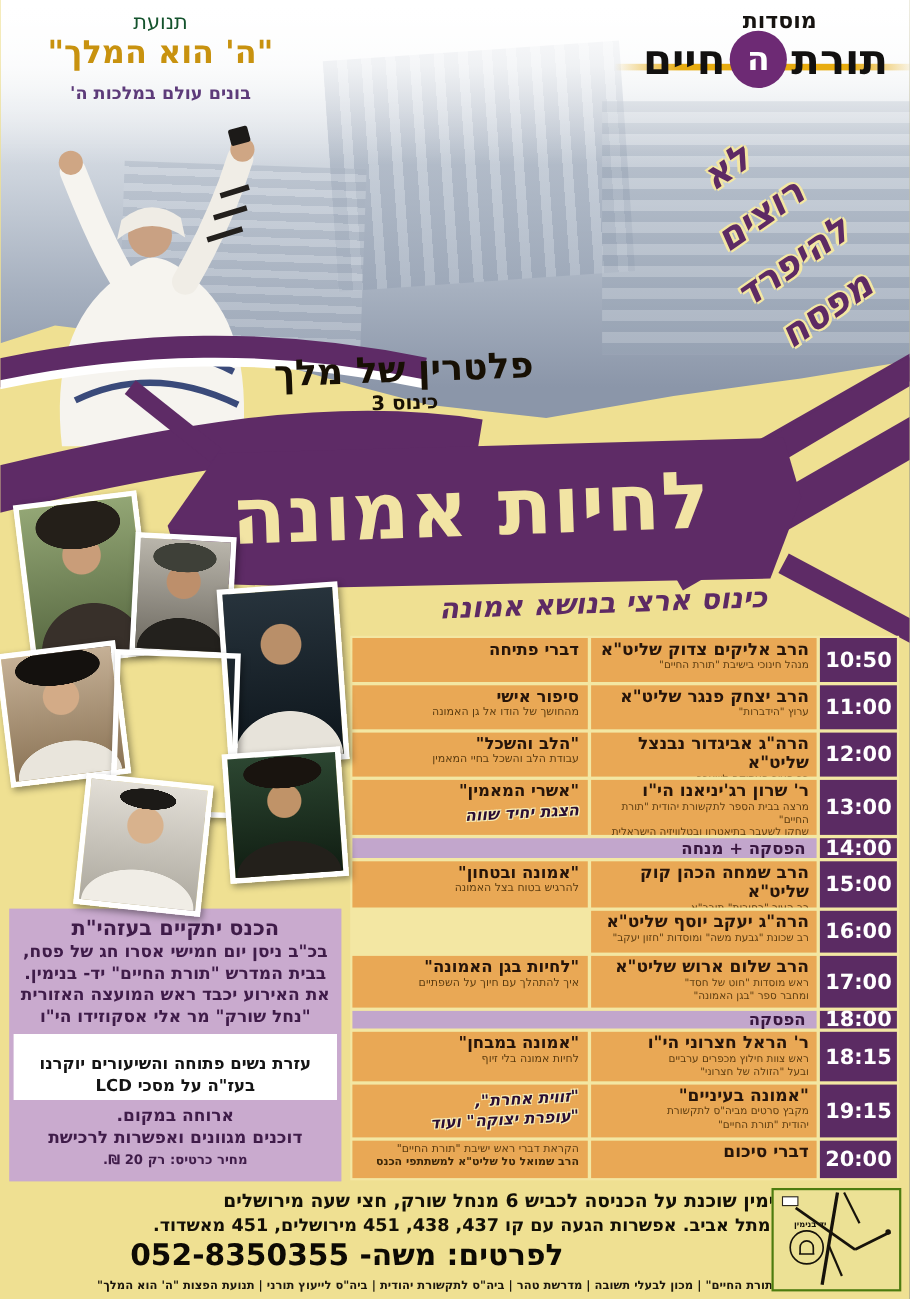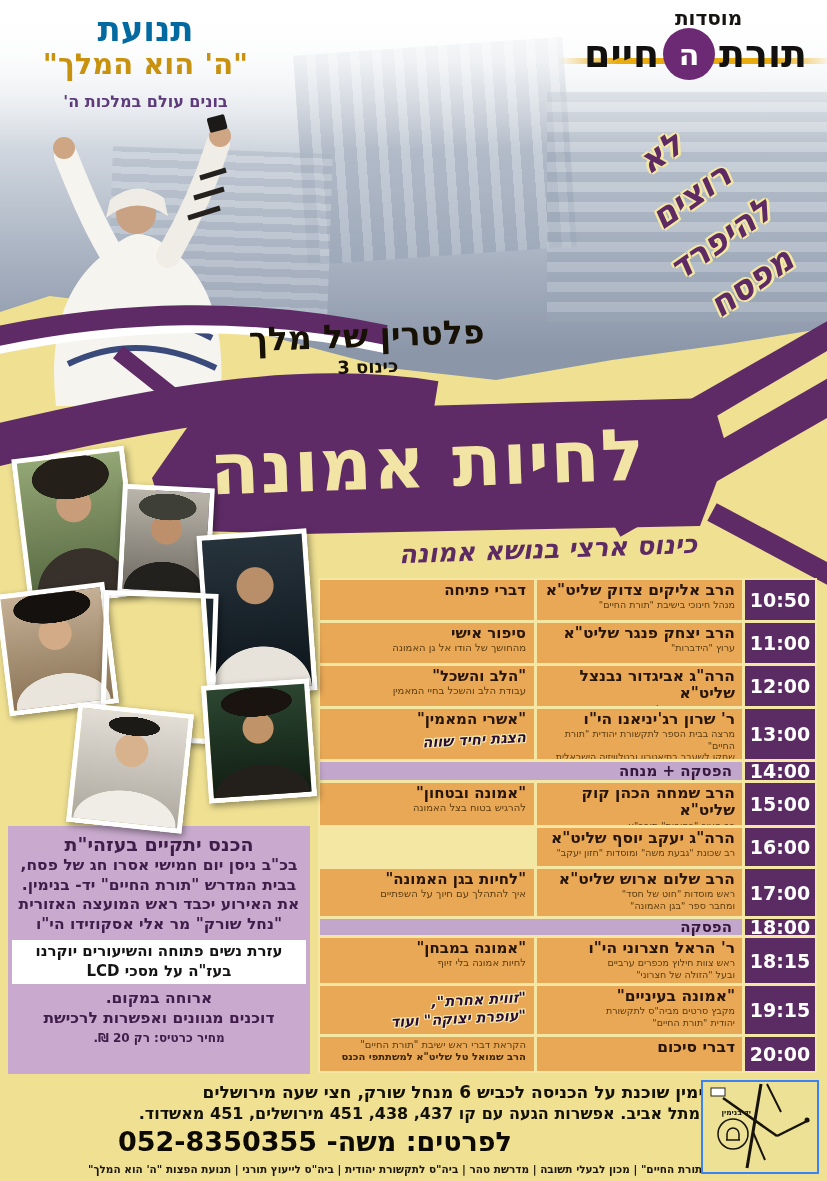--- a/index.html
+++ b/index.html
@@ -14,21 +14,21 @@
     background:repeating-linear-gradient(90deg,#94a0b2 0 13px,#bcc5d1 13px 22px);}
   .bld.b2{right:0;top:92px;width:280px;height:230px;
     background:repeating-linear-gradient(0deg,#9aa6b6 0 10px,#c2cad4 10px 20px);}
   .bld.b3{left:110px;top:150px;width:220px;height:170px;transform:rotate(2deg);
     background:repeating-linear-gradient(0deg,#aab4c2 0 8px,#cdd4dd 8px 15px);}
   .montage::after{content:"";position:absolute;inset:0;
     background:linear-gradient(180deg,#fff 0,rgba(255,255,255,.75) 60px,rgba(255,255,255,0) 150px);}
   .figure{position:absolute;left:-14px;top:86px;width:300px;height:320px;}
   
   .movement{position:absolute;top:10px;left:28px;width:235px;text-align:center;line-height:1.12;}
-  .movement .m1{font-size:34px;font-weight:bold;color:#0369a1;}
+  .movement .m1{font-size:19px;font-weight:normal;color:#14532d;}
   .movement .m2{font-size:29px;font-weight:bold;color:#c8920f;}
   .movement .m3{font-size:16px;font-weight:bold;color:#5d3b7a;margin-top:12px;}
   .orglogo{position:absolute;top:6px;right:14px;width:235px;text-align:center;}
   .orglogo .o1{font-size:20px;font-weight:bold;color:#161310;text-align:center;padding-left:26px;}
   .orgrow{position:relative;display:flex;align-items:center;justify-content:center;gap:4px;margin-top:-2px;}
   .orgrow::before{content:"";position:absolute;left:-20px;right:-20px;top:30px;height:6px;
     background:linear-gradient(90deg,rgba(232,172,16,0) 0,#e8ac10 22%,#e8ac10 78%,rgba(232,172,16,0) 100%);z-index:0;}
   .orgrow .w{font-size:38px;font-weight:bold;color:#121110;z-index:1;text-align:center;}
   .orgcircle{width:52px;height:52px;border-radius:50%;background:#6d2a74;color:#fff;display:flex;
     align-items:center;justify-content:center;font-size:30px;font-weight:bold;z-index:1;}
@@ -85,34 +85,34 @@
   .hand{font-size:14.5px;font-weight:bold;font-style:italic;color:#2a0d33;line-height:1.25;
     transform:rotate(-3deg);transform-origin:right;
     text-shadow:1px 1px 0 #f8edb8,-1px -1px 0 #f8edb8,1px -1px 0 #f8edb8,-1px 1px 0 #f8edb8;}
   .h40{height:40px}.h50{height:50px}.h18{height:18px}.h42{height:42px}
   .h38{height:38px}.h47{height:47px}.h16{height:16px}.h45{height:45px}.h48{height:48px}.h34{height:34px}
   
   .infobox{position:absolute;left:8px;top:826px;width:302px;height:248px;background:#c9aace;
     box-sizing:border-box;padding:7px 5px 5px;text-align:center;color:#3f1c49;z-index:4;}
   .ib-title{font-size:19px;font-weight:bold;line-height:1.2;}
   .ib-line{font-size:15.5px;font-weight:bold;line-height:1.28;}
-  .ib-highlight{background:#fff;color:#141414;margin:5px -1px;padding:2px 2px 3px;}
+  .ib-highlight{background:#fff;color:#141414;margin:5px -1px;padding:18px 2px 3px;}
   .ib-highlight div{font-size:15px;font-weight:bold;line-height:1.3;}
   .ib-price{font-size:12px;font-weight:bold;margin-top:2px;}
   
   .f1{position:absolute;top:1082px;right:0;left:118px;text-align:center;font-size:17px;
     font-weight:bold;color:#131006;}
   .f2{position:absolute;top:1104px;right:0;left:118px;text-align:center;font-size:16px;
     font-weight:bold;color:#131006;}
   .phone{position:absolute;top:1126px;right:0;left:118px;text-align:left;font-size:27px;
     font-weight:bold;color:#0d0a04;}
   .orgs{position:absolute;top:1163px;right:6px;left:6px;text-align:center;font-size:10.5px;
     font-weight:bold;color:#1c170d;}
   .map{position:absolute;right:8px;top:1080px;width:118px;height:94px;background:#ece195;
-    border:2px solid #3b82f6;box-sizing:border-box;z-index:4;}
+    border:2px solid #4d7c0f;box-sizing:border-box;z-index:4;}
   .map .lbl{position:absolute;top:26px;right:66px;font-size:7.5px;font-weight:bold;color:#17130b;}
 </style>
 </head>
 <body>
 
 <div class="poster">
 
   <div class="montage">
     <div class="bld b1"></div>
     <div class="bld b2"></div>

